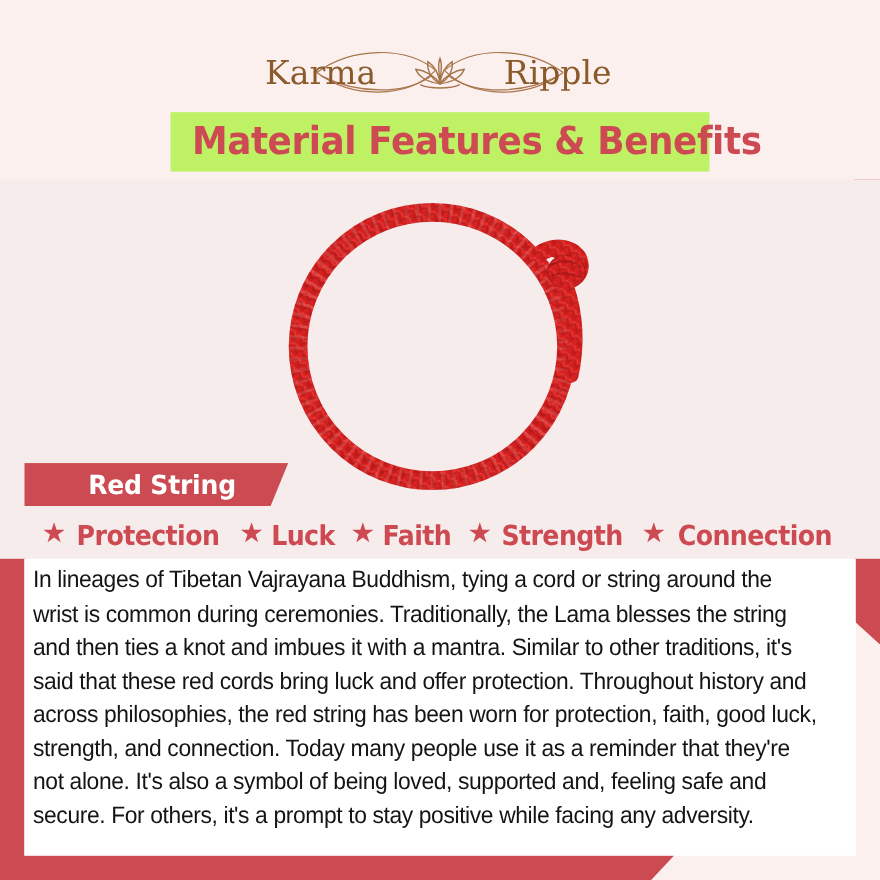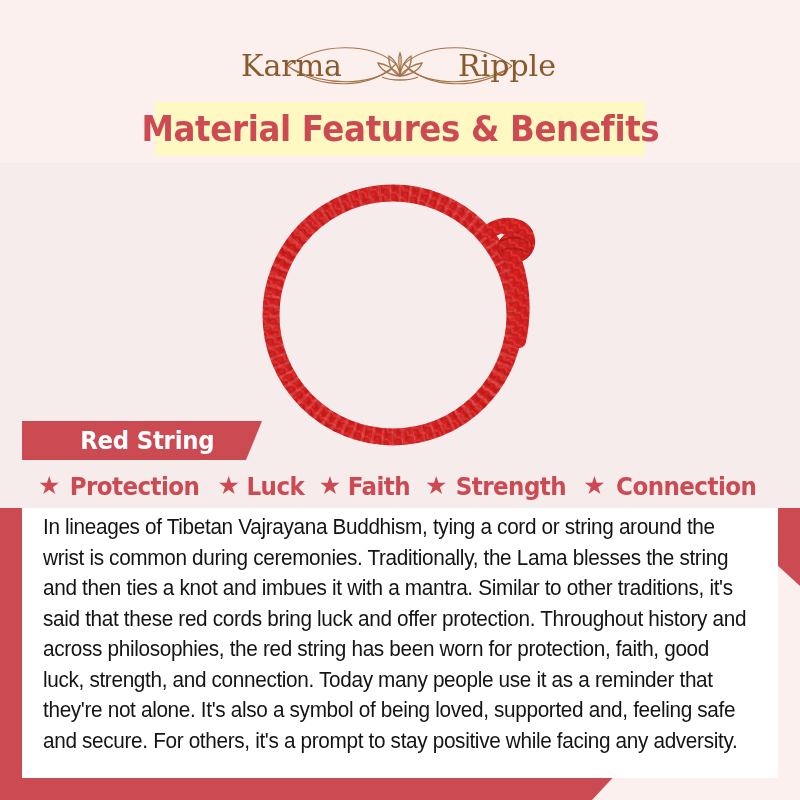--- a/index.html
+++ b/index.html
@@ -77,24 +77,23 @@
   }
   #logo svg { display: block; }
 
   
   #title-banner {
     position: absolute;
     top: 102px;
     left: 155px;
     width: 490px;
     height: 54px;
-    background: #fef9c3;
-    display: flex;
-    align-items: center;
-    justify-content: center;
+    background: #bef264;
+    display: flex;
+    align-items: center;
   }
   #title-text {
     color: #cd4a52;
     font-family: "DejaVu Sans", sans-serif;
     font-weight: bold;
     font-size: 35px;
     letter-spacing: -0.4px;
     white-space: nowrap;
     transform: scaleX(0.93);
   }
@@ -178,21 +177,21 @@
 
   
   #body-panel {
     position: absolute;
     top: 508px;
     left: 22px;
     width: 756px;
     height: 270px;
     background: #ffffff;
     box-sizing: border-box;
-    padding: 4px 6px 0 21px;
+    padding: 4px 6px 0 8px;
   }
   #body-text {
     color: #141414;
     font-family: "Liberation Sans", sans-serif;
     font-size: 21.5px;
     line-height: 30.5px;
     letter-spacing: -0.35px;
     text-align: left;
     transform: scaleX(0.965);
     transform-origin: left top;

